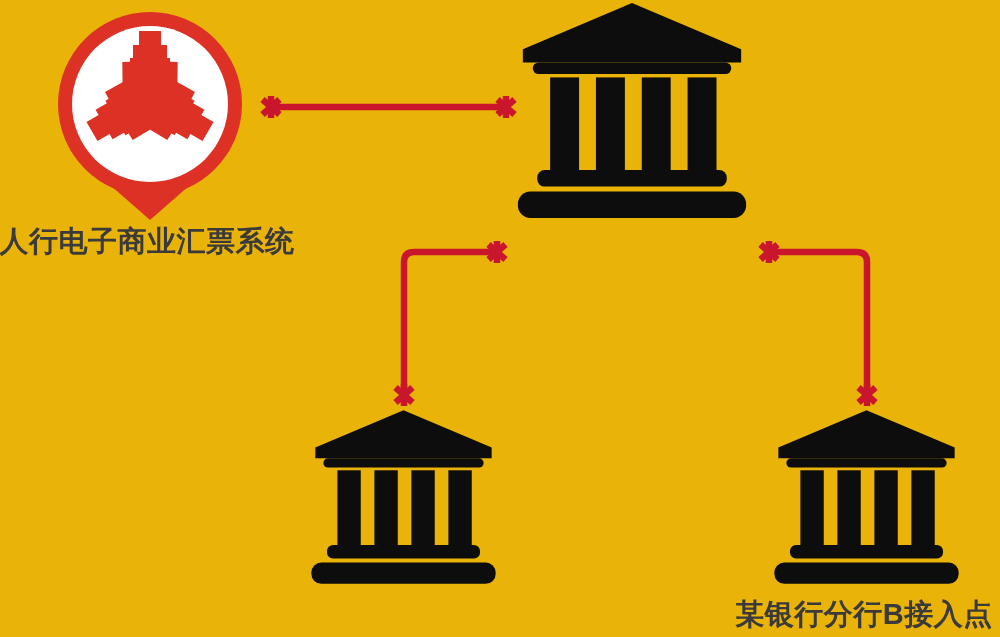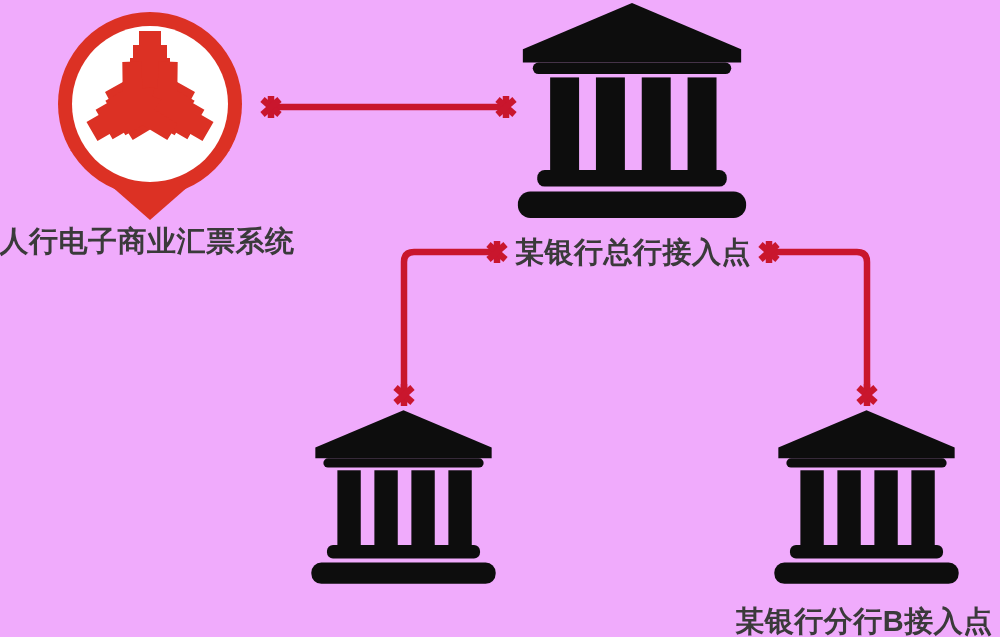--- a/index.html
+++ b/index.html
@@ -4,21 +4,21 @@
 <style>
   html, body {
     margin: 0;
     padding: 0;
     background: #ffffff;
   }
   .canvas {
     position: relative;
     width: 1000px;
     height: 637px;
-    background: #f0abfc;
+    background: #eab308;
     overflow: hidden;
     font-family: "Liberation Sans", sans-serif;
   }
   .diagram-svg {
     position: absolute;
     left: 0;
     top: 0;
     width: 1000px;
     height: 637px;
     display: block;
@@ -94,18 +94,17 @@
           <use href="#coin"></use>
           <use href="#coin" transform="rotate(120)"></use>
           <use href="#coin" transform="rotate(240)"></use>
         </g>
       </g>
     </g>
   </svg>
 
   <div class="node-label" style="left:147px; top:226px;">人行电子商业汇票系统</div>
 
-  <div class="node-label" style="left:633px; top:237px;">某银行总行接入点</div>
 
 
-  <div class="node-label" style="left:864px; top:599px;margin-top:7px;">某银行分行B接入点</div>
+  <div class="node-label" style="left:864px; top:599px;">某银行分行B接入点</div>
 
 </div>
 
 </body></html>

